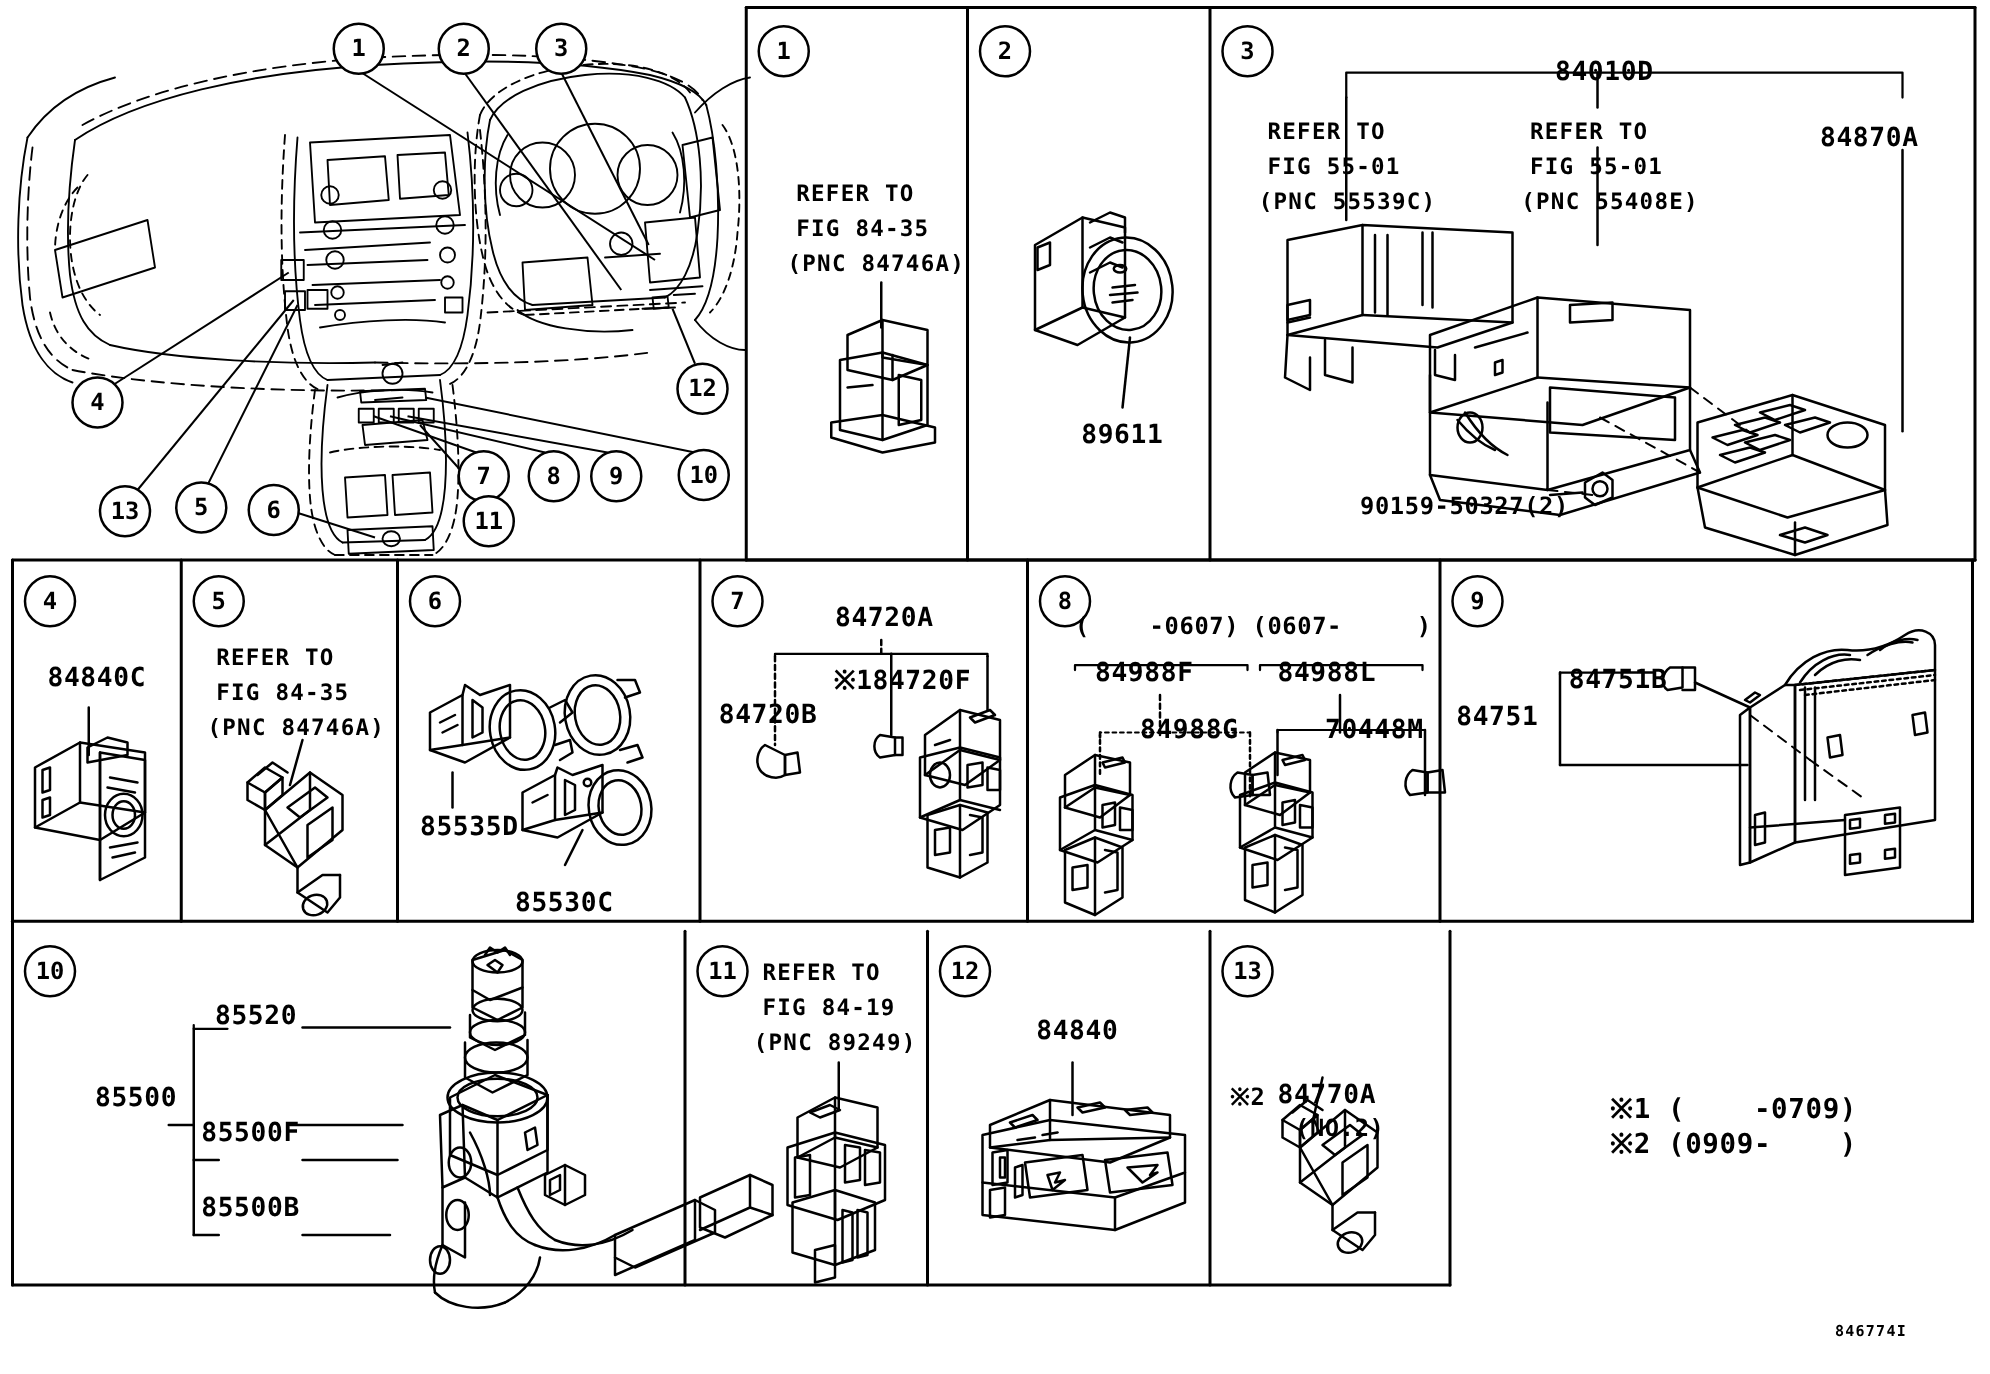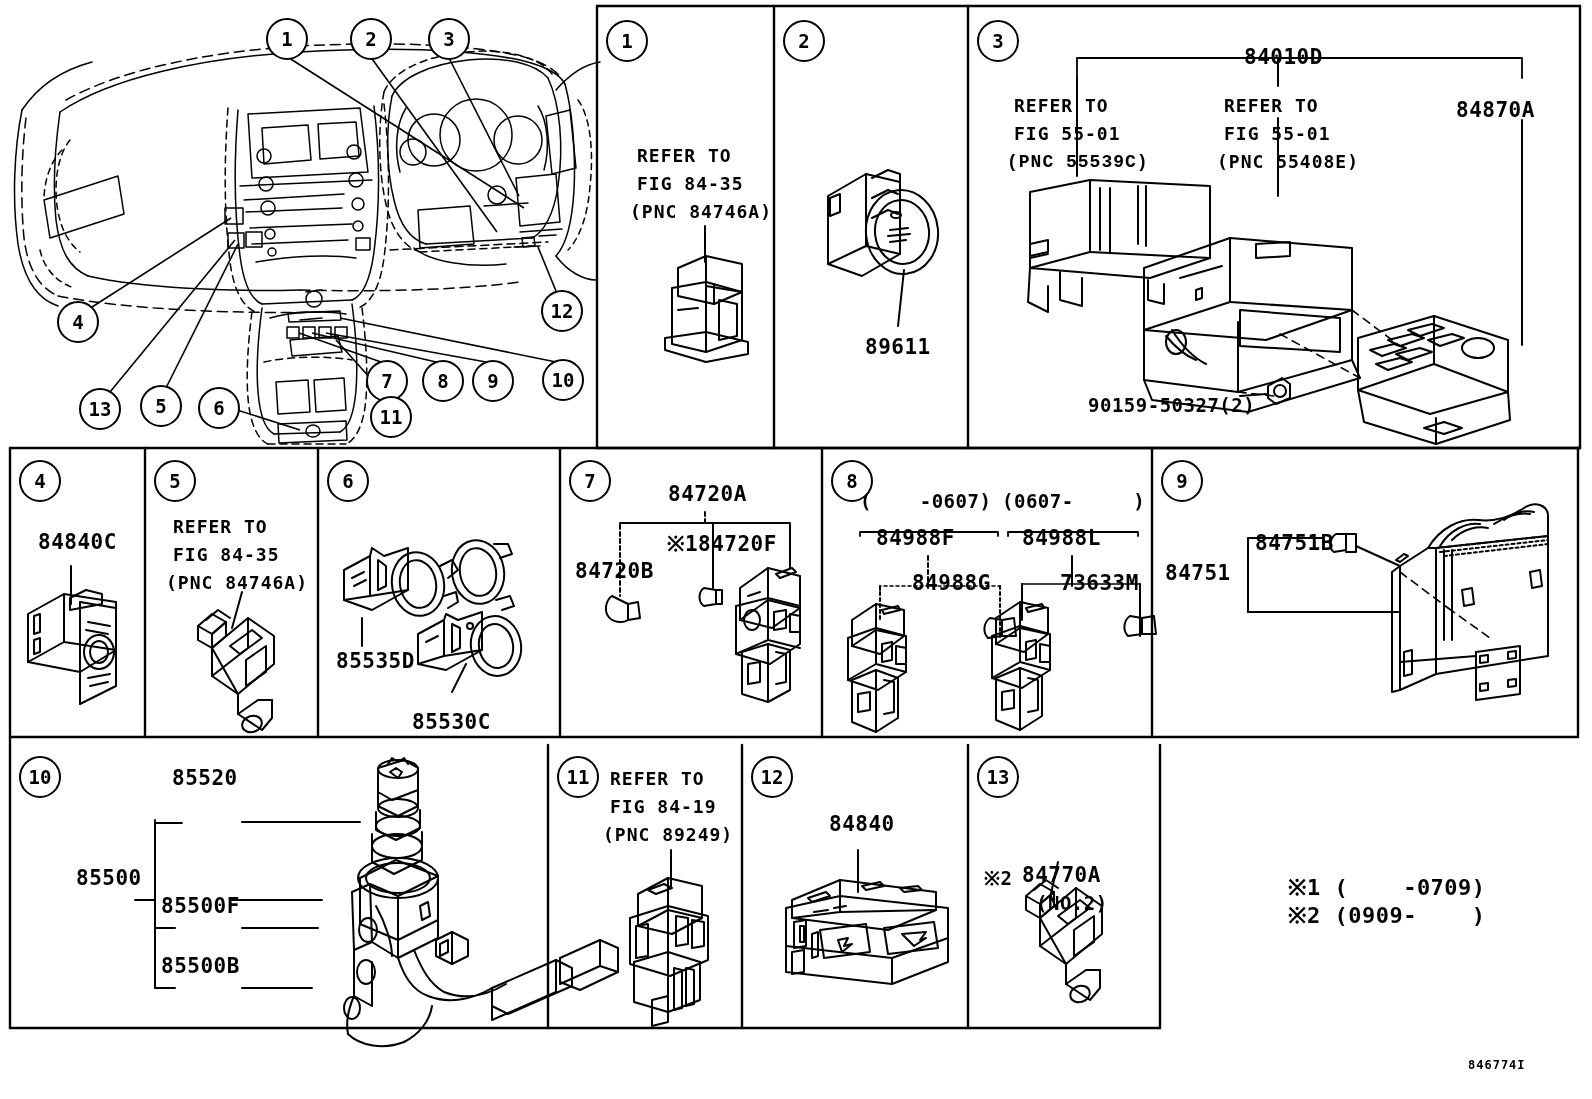--- a/index.html
+++ b/index.html
@@ -654,21 +654,21 @@
 
 <div class="lbl refer" style="left:637px;top:143px;">REFER TO</div>
 <div class="lbl refer" style="left:637px;top:171px;">FIG 84-35</div>
 <div class="lbl refer" style="left:630px;top:199px;">(PNC 84746A)</div>
 
 <div class="lbl pn" style="left:865px;top:334px;">89611</div>
 
 <div class="lbl pn" style="left:1244px;top:44px;">84010D</div>
 <div class="lbl refer" style="left:1014px;top:93px;">REFER TO</div>
 <div class="lbl refer" style="left:1014px;top:121px;">FIG 55-01</div>
-<div class="lbl refer" style="left:1007px;top:149px;font-family:Liberation Mono, monospace;">(PNC 55539C)</div>
+<div class="lbl refer" style="left:1007px;top:149px;">(PNC 55539C)</div>
 <div class="lbl refer" style="left:1224px;top:93px;">REFER TO</div>
 <div class="lbl refer" style="left:1224px;top:121px;">FIG 55-01</div>
 <div class="lbl refer" style="left:1217px;top:149px;">(PNC 55408E)</div>
 <div class="lbl pn" style="left:1456px;top:97px;">84870A</div>
 <div class="lbl pn-sm" style="left:1088px;top:393px;">90159-50327(2)</div>
 
 <div class="lbl pn" style="left:38px;top:529px;">84840C</div>
 
 <div class="lbl refer" style="left:173px;top:514px;">REFER TO</div>
 <div class="lbl refer" style="left:173px;top:542px;">FIG 84-35</div>
@@ -680,26 +680,26 @@
 <div class="lbl pn" style="left:668px;top:481px;">84720A</div>
 <div class="lbl pn" style="left:575px;top:558px;">84720B</div>
 <div class="lbl pn" style="left:667px;top:531px;">※1</div>
 <div class="lbl pn" style="left:698px;top:531px;">84720F</div>
 
 <div class="lbl pn-sm" style="left:860px;top:489px;">(    -0607)</div>
 <div class="lbl pn-sm" style="left:1002px;top:489px;">(0607-     )</div>
 <div class="lbl pn" style="left:876px;top:525px;">84988F</div>
 <div class="lbl pn" style="left:912px;top:570px;">84988G</div>
 <div class="lbl pn" style="left:1022px;top:525px;">84988L</div>
-<div class="lbl pn" style="left:1060px;top:570px;">73633M</div>
+<div class="lbl pn" style="left:1060px;top:570px;">70448M</div>
 
 <div class="lbl pn" style="left:1255px;top:530px;">84751B</div>
 <div class="lbl pn" style="left:1165px;top:560px;">84751</div>
 
-<div class="lbl pn" style="left:172px;top:765px;">85520</div>
+<div class="lbl pn" style="left:172px;top:799px;">85520</div>
 <div class="lbl pn" style="left:76px;top:865px;">85500</div>
 <div class="lbl pn" style="left:161px;top:893px;">85500F</div>
 <div class="lbl pn" style="left:161px;top:953px;">85500B</div>
 
 <div class="lbl refer" style="left:610px;top:766px;">REFER TO</div>
 <div class="lbl refer" style="left:610px;top:794px;">FIG 84-19</div>
 <div class="lbl refer" style="left:603px;top:822px;">(PNC 89249)</div>
 
 <div class="lbl pn" style="left:829px;top:811px;">84840</div>
 

